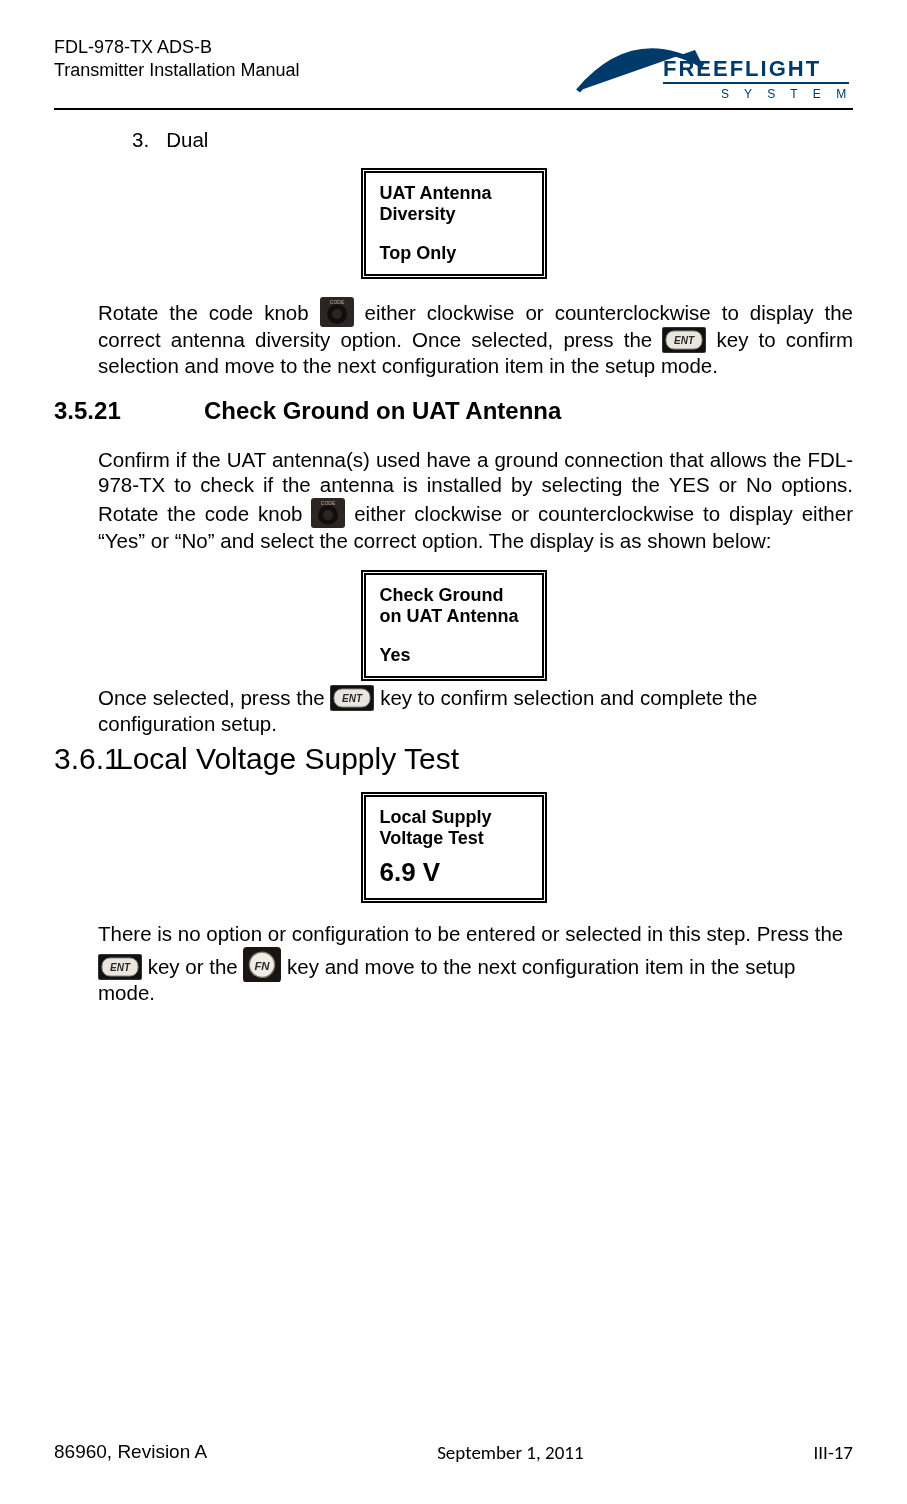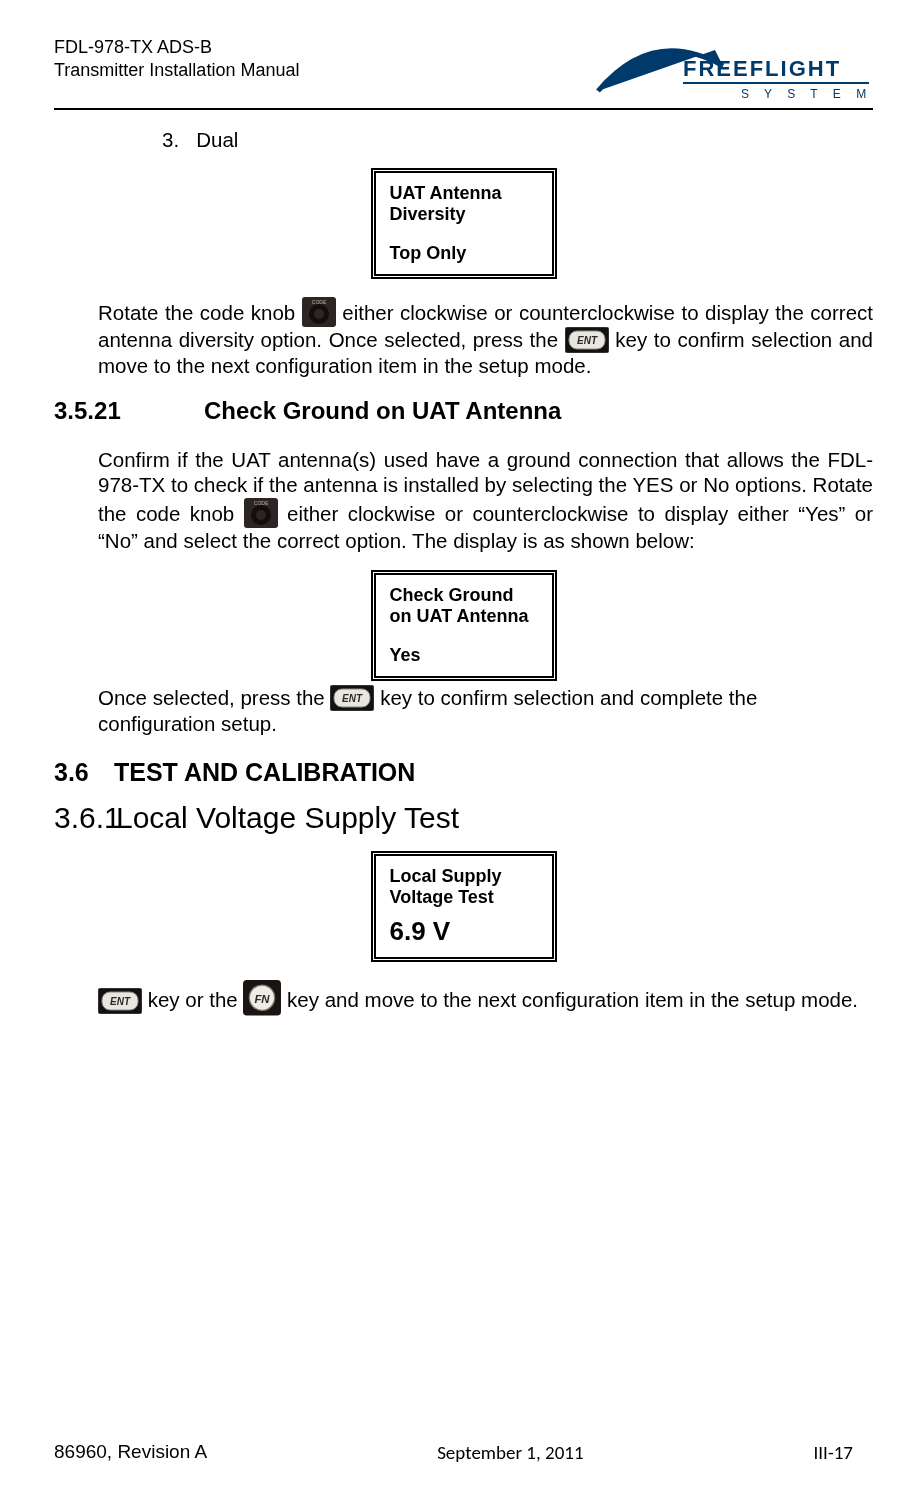--- a/index.html
+++ b/index.html
@@ -1,24 +1,24 @@
 <!DOCTYPE html>
 <html><head>
 <meta charset="utf-8">
 <style>
   * { box-sizing: border-box; margin: 0; padding: 0; }
   html, body { width: 907px; height: 1504px; background: #fff; font-family: Arial, Helvetica, sans-serif; color: #000; }
-  .page { position: relative; width: 907px; height: 1504px; padding: 36px 34px 48px 54px; }
+  .page { position: relative; width: 907px; height: 1504px; padding: 36px 54px 48px 54px; }
   .header-row { display: flex; justify-content: space-between; align-items: flex-start; }
   .doc-title { font-size: 18px; line-height: 1.25; }
   .logo-wrap { width: 280px; height: 70px; position: relative; }
   .hr { border: none; border-top: 2px solid #000; margin-top: 2px; margin-bottom: 18px; }
   .body-text { font-size: 20.5px; line-height: 1.25; text-align: justify; margin-left: 44px; }
   .body-text.left { text-align: left; }
-  .list-indent { margin-left: 108px; font-size: 20.5px; }
+  .list-indent { margin-left: 78px; font-size: 20.5px; }
   .display-box { border: 5px double #000; width: 186px; padding: 10px 14px; font-weight: bold; font-size: 18px; }
   .display-box.center { margin: 16px auto 18px auto; }
   .display-box .blank { height: 18px; }
   .knob { display: inline-block; width: 34px; height: 30px; vertical-align: -7px; }
   .ent-key { display: inline-block; width: 44px; height: 26px; vertical-align: -6px; }
   .fn-key { display: inline-block; width: 38px; height: 28px; vertical-align: -8px; }
   .italic { font-style: italic; }
   h2.sec { font-size: 24px; font-weight: bold; margin: 18px 0 22px 0; }
   h2.sec .num { display: inline-block; width: 150px; }
   h2.sec-big { font-size: 25px; font-weight: bold; margin: 22px 0 14px 0; }
@@ -98,38 +98,35 @@
   </div>
 
   <p class="body-text left">
     <span>Once selected, press the  </span><span class="ent-key"><svg viewBox="0 0 44 26">
           <rect x="0" y="0" width="44" height="26" rx="3" fill="#111" stroke="#555"></rect>
           <rect x="4" y="4" width="36" height="18" rx="8" fill="#e9e6de" stroke="#888"></rect>
           <text x="22" y="17" text-anchor="middle" font-size="10" font-style="italic" font-weight="bold" fill="#2b2b2b">ENT</text>
         </svg></span><span> key to confirm selection and complete the configuration setup.</span>
   </p>
 
-  <h2 class="sec-big">
-    <span class="num">3.6</span><span>TEST AND CALIBRATION</span>
-  </h2>
 
   <h3 class="sub">
     <span class="num">3.6.1</span><span>Local Voltage Supply Test</span>
   </h3>
 
 
   <div class="display-box center">
     <div>Local Supply</div>
     <div>Voltage Test</div>
     <div class="blank" style="height:8px;"></div>
     <div class="voltage">6.9 V</div>
   </div>
 
   <p class="body-text left">
-    <span class="ent-key"><svg viewBox="0 0 44 26">
+    <span>There is no option or configuration to be entered or selected in this step. Press the  </span><span class="ent-key"><svg viewBox="0 0 44 26">
           <rect x="0" y="0" width="44" height="26" rx="3" fill="#111" stroke="#555"></rect>
           <rect x="4" y="4" width="36" height="18" rx="8" fill="#e9e6de" stroke="#888"></rect>
           <text x="22" y="17" text-anchor="middle" font-size="10" font-style="italic" font-weight="bold" fill="#2b2b2b">ENT</text>
         </svg></span><span> key or the </span><span class="fn-key"><svg viewBox="0 0 30 28">
           <rect x="0" y="0" width="30" height="28" rx="3" fill="#1a1512"></rect>
           <circle cx="15" cy="14" r="10" fill="#efece3" stroke="#777"></circle>
           <text x="15" y="18" text-anchor="middle" font-size="9" font-style="italic" font-weight="bold" fill="#2b2b2b">FN</text>
         </svg></span><span> key and move to the next configuration item in the setup mode.</span>
   </p>
 

